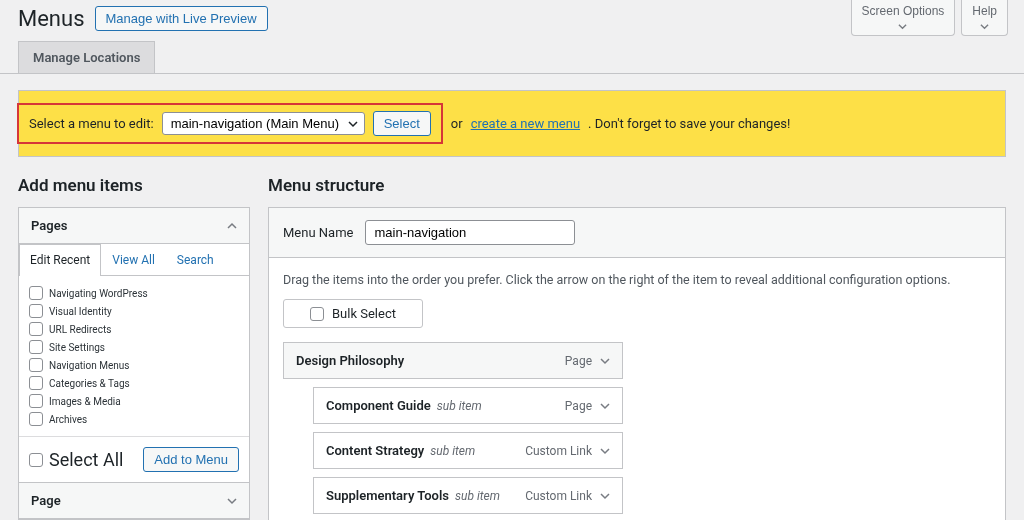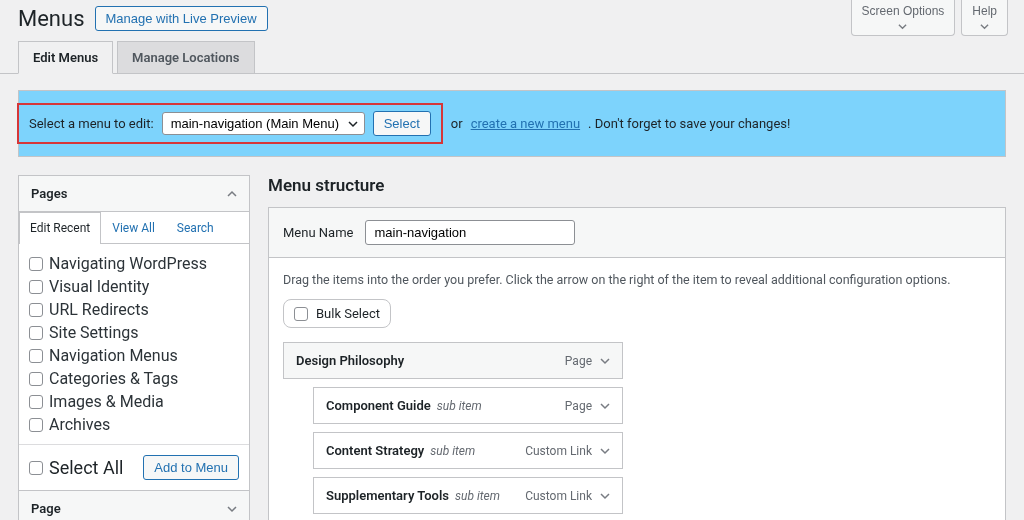--- a/index.html
+++ b/index.html
@@ -6,49 +6,49 @@
   body { font-family: -apple-system, BlinkMacSystemFont, "Segoe UI", Roboto, sans-serif; font-size: 13px; color: #1d2327; background: #f0f0f1; width: 1024px; height: 520px; overflow: hidden; }
   .top-buttons { position: absolute; top: 0; right: 16px; display: flex; gap: 6px; }
   .top-btn { background: #f6f7f7; border: 1px solid #c3c4c7; border-top: none; border-radius: 0 0 4px 4px; padding: 4px 10px; font-size: 12px; color: #646970; display: flex; align-items: center; gap: 4px; cursor: pointer; flex-direction: column; }
   .top-btn svg { width: 9px; height: 9px; }
   .page-head { display: flex; align-items: center; gap: 10px; padding: 6px 18px 10px; }
   .page-head h1 { font-size: 22px; font-weight: 400; }
   .outline-btn { border: 1px solid #2271b1; color: #2271b1; background: #f6f7f7; padding: 4px 10px; font-size: 13px; border-radius: 3px; cursor: pointer; }
   .tabs { display: flex; padding: 0 18px; border-bottom: 1px solid #c3c4c7; }
   .tab { padding: 8px 14px; font-size: 13px; font-weight: 600; border: 1px solid #c3c4c7; border-bottom: none; background: #dcdcde; color: #50575e; margin-right: 4px; cursor: pointer; }
   .tab.active { background: #f0f0f1; color: #1d2327; border-bottom: 1px solid #f0f0f1; margin-bottom: -1px; }
-  .select-bar { margin: 16px 18px 0; border: 1px solid #c3c4c7; background: #7dd3fc; padding: 12px 0; font-size: 13px; display: flex; align-items: center; gap: 8px; }
+  .select-bar { margin: 16px 18px 0; border: 1px solid #c3c4c7; background: #fde047; padding: 12px 0; font-size: 13px; display: flex; align-items: center; gap: 8px; }
   .highlight-box { border: 2px solid #d63638; padding: 6px 10px; margin-left: -2px; display: flex; align-items: center; gap: 8px; }
   select { border: 1px solid #8c8f94; border-radius: 3px; padding: 3px 24px 3px 8px; font-size: 13px; background: #fff; appearance: none; -webkit-appearance: none; }
   .select-wrap { position: relative; display: inline-block; }
   .select-wrap svg { position: absolute; right: 7px; top: 50%; transform: translateY(-50%); width: 10px; height: 10px; pointer-events:none; }
   .link { color: #2271b1; text-decoration: underline; cursor: pointer; }
   .cols { display: flex; gap: 18px; padding: 18px; }
   .col-left { width: 232px; }
   .col-right { flex: 1; }
   h2 { font-size: 17px; font-weight: 600; margin-bottom: 12px; }
   .box { border: 1px solid #c3c4c7; background: #f6f7f7; }
   .box-head { padding: 10px 12px; font-weight: 600; display: flex; justify-content: space-between; align-items: center; cursor: pointer; border-bottom: 1px solid #c3c4c7; }
   .box-head svg { width: 10px; height: 10px; }
   .box-body { background: #fff; padding: 8px 10px; }
   .subtabs { display: flex; border-bottom: 1px solid #c3c4c7; margin: -8px -10px 8px; }
   .subtab { padding: 8px 10px; font-size: 12px; color: #2271b1; cursor: pointer; border: 1px solid transparent; border-bottom: none; }
   .subtab.active { color: #1d2327; border-color: #c3c4c7; background: #fff; margin-bottom: -1px; }
   .page-list { list-style: none; }
-  .page-list li { display: flex; align-items: center; gap: 6px; padding: 2px 0; font-size: 16px; color: #2c3338; }
+  .page-list li { display: flex; align-items: center; gap: 6px; padding: 2px 0; font-size: 10px; color: #2c3338; }
   .cb { width: 14px; height: 14px; border: 1px solid #8c8f94; border-radius: 3px; background: #fff; cursor: pointer; flex-shrink:0; }
   .box-foot { display: flex; justify-content: space-between; align-items: center; padding: 10px; border-top: 1px solid #dcdcde; background:#fff; }
   .box-foot label { display: flex; align-items: center; gap: 6px; font-size: 18px; }
   .posts-head { border-top: 1px solid #c3c4c7; }
   .struct { border: 1px solid #c3c4c7; background: #fff; }
   .struct-top { padding: 12px 14px; display: flex; align-items: center; gap: 12px; border-bottom: 1px solid #c3c4c7; background: #f6f7f7; }
   .struct-top input[type=text] { border: 1px solid #8c8f94; border-radius: 3px; padding: 4px 8px; width: 210px; font-size: 13px; }
   .struct-body { padding: 14px; }
   .hint { color: #50575e; font-size: 12.5px; margin-bottom: 12px; }
-  .bulk { display: inline-flex; align-items: center; gap: 8px; border: 1px solid #c3c4c7; padding: 6px 10px; border-radius: 8px; margin-bottom: 14px; cursor: pointer; }
+  .bulk { display: inline-flex; align-items: center; gap: 8px; border: 1px solid #c3c4c7; padding: 6px 26px; border-radius: 3px; margin-bottom: 14px; cursor: pointer; }
   .menu-item { border: 1px solid #c3c4c7; background: #f6f7f7; padding: 10px 12px; display: flex; justify-content: space-between; align-items: center; margin-bottom: 8px; cursor: move; }
   .menu-item.sub { margin-left: 30px; background: #fff; }
   .mi-left { display: flex; align-items: baseline; gap: 6px; }
   .mi-title { font-weight: 600; }
   .mi-sub { font-style: italic; color: #646970; font-size: 12px; }
   .mi-right { display: flex; align-items: center; gap: 8px; color: #646970; font-size: 12px; justify-content: center; }
   .mi-right svg { width: 10px; height: 10px; cursor: pointer; }
   .items-wrap { max-width: 340px; }
 </style>
 </head>
@@ -68,21 +68,20 @@
       </svg>
   </button>
 </div>
 
 <div class="page-head">
   <h1>Menus</h1>
   <button class="outline-btn">Manage with Live Preview</button>
 </div>
 
 <div class="tabs">
-  <div class="tab active">Edit Menus</div>
   <div class="tab">Manage Locations</div>
 </div>
 
 <div class="select-bar">
   <div class="highlight-box">
     <span>Select a menu to edit:</span>
     <span class="select-wrap">
       <select>
         <option>main-navigation (Main Menu)</option>
       </select>
@@ -92,20 +91,21 @@
     </span>
     <button class="outline-btn">Select</button>
   </div>
   <span>or</span>
   <a class="link">create a new menu</a>
     <span>. Don't forget to save your changes!</span>
 </div>
 
 <div class="cols">
   <div class="col-left">
+    <h2>Add menu items</h2>
     <div class="box">
       <div class="box-head">
         <span>Pages</span>
         <svg viewBox="0 0 10 10">
             <path d="M1 7l4-4 4 4" fill="none" stroke="#787c82" stroke-width="1.5"></path>
           </svg>
       </div>
       <div class="box-body">
         <div class="subtabs">
           <div class="subtab active">Edit Recent</div>

